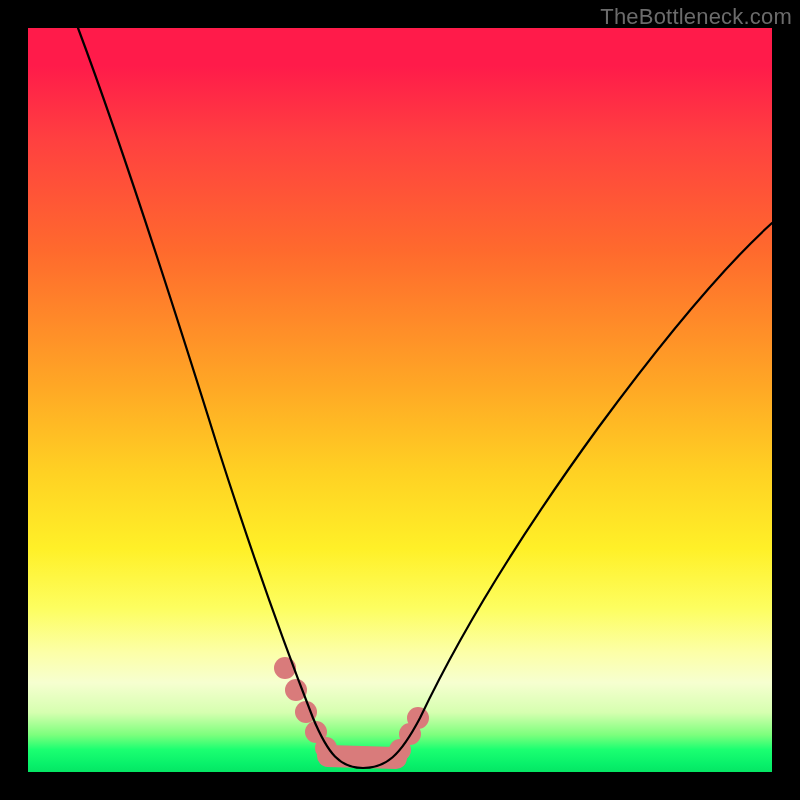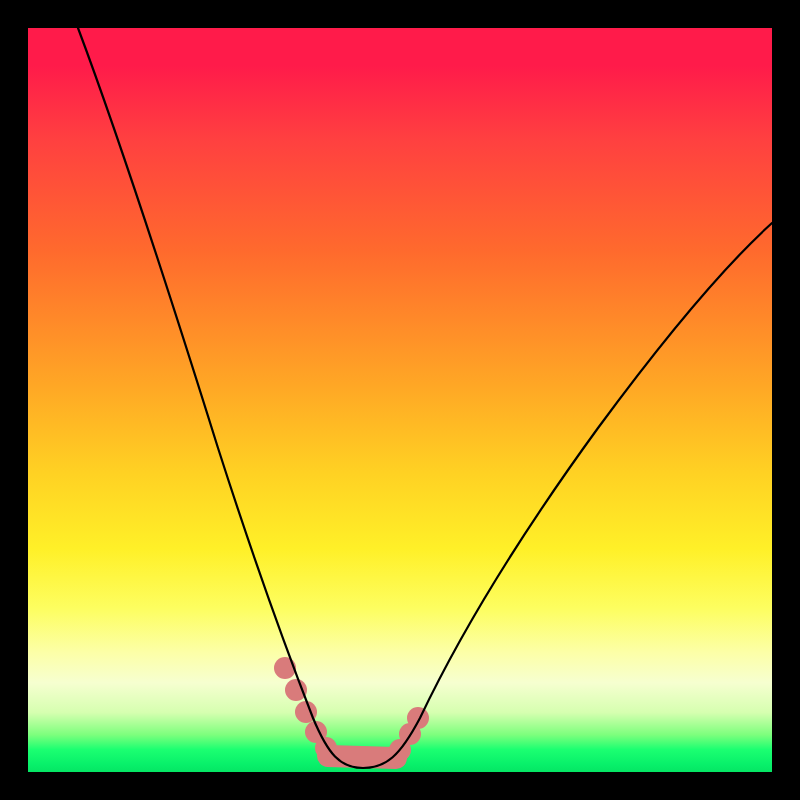--- a/index.html
+++ b/index.html
@@ -107,14 +107,15 @@
                C 95 120, 140 260, 190 420
                C 222 520, 250 600, 285 690
                C 300 726, 312 740, 335 740
                C 358 740, 372 728, 392 690
                C 430 610, 490 510, 570 400
                C 640 305, 700 235, 744 195"></path>
     </svg>
 
   </div>
 
+  <div class="watermark">TheBottleneck.com</div>
 
 </div>
 
 </body></html>

